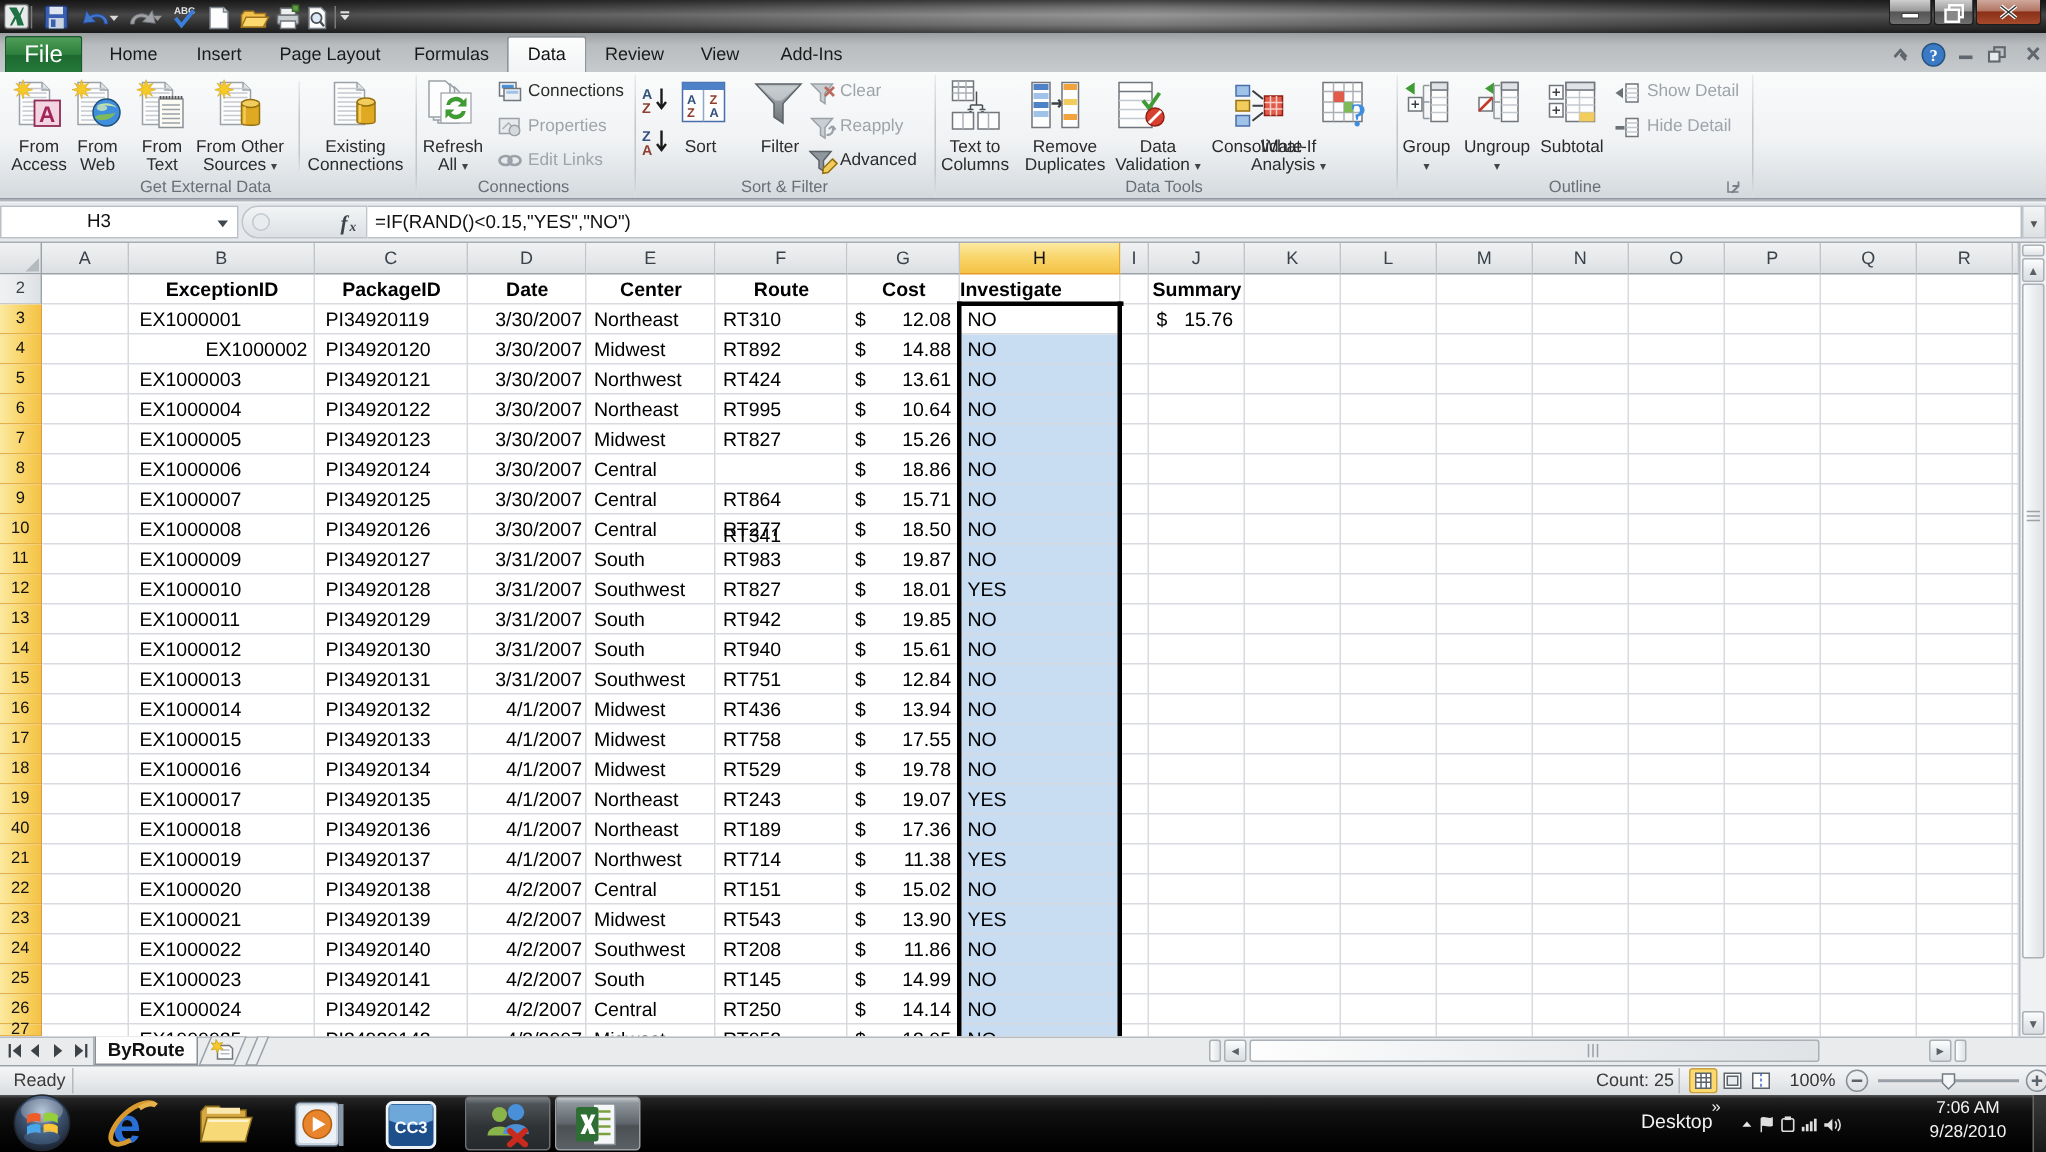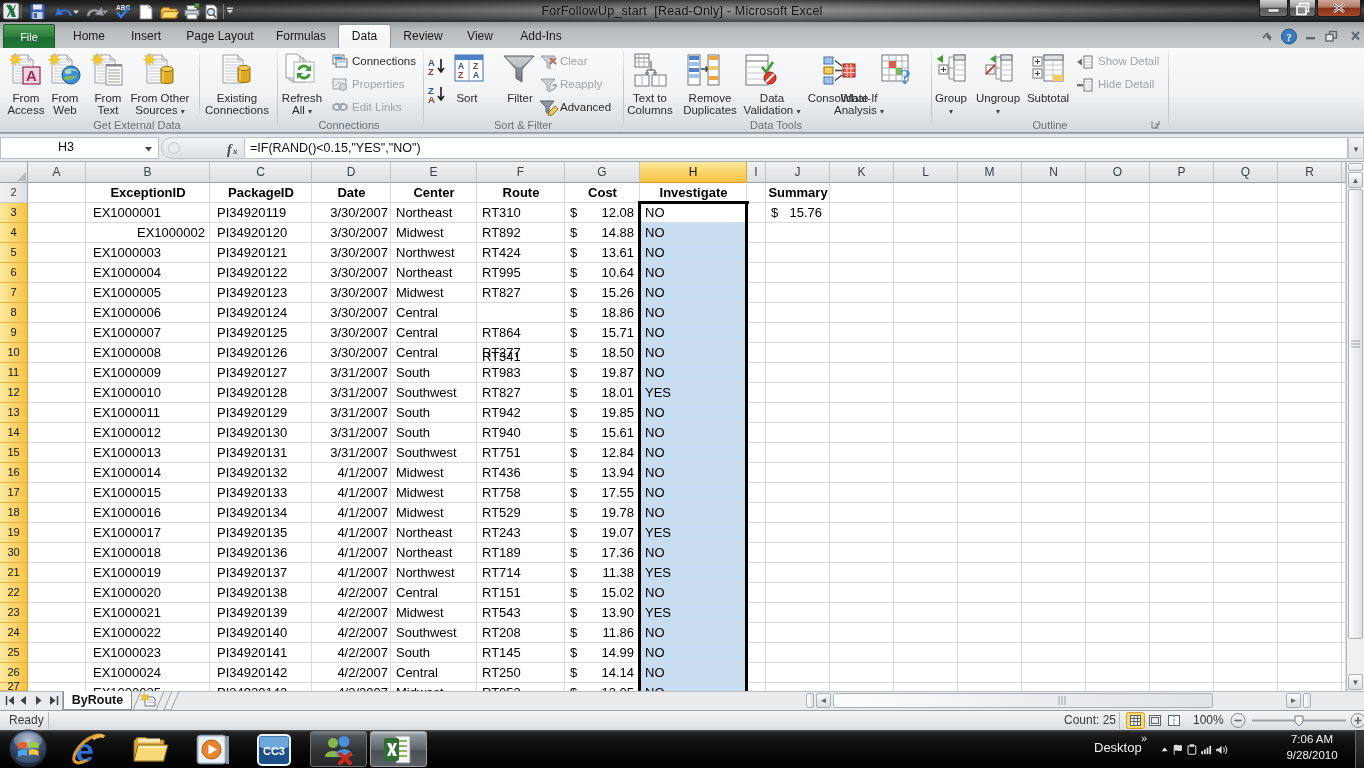--- a/index.html
+++ b/index.html
@@ -13,21 +13,21 @@
 #title-text{left:0;top:4px;width:1364px;text-align:center;font-size:12.5px;color:#141414;letter-spacing:.2px;}
 
 .winbtn{top:0;height:17px;border:1px solid #1d1d1d;border-top:none;
  background:linear-gradient(180deg,#cfcfcf 0%,#9a9a9a 45%,#555 50%,#6f6f6f 100%);
  border-radius:0 0 3px 3px;color:#fff;text-align:center;}
 #btn-close{background:linear-gradient(180deg,#cfa89c 0%,#b27663 45%,#8a3018 50%,#a64a2c 100%);}
 
 #tabrow{left:0;top:22px;width:1364px;height:26px;
  background:linear-gradient(180deg,#9b9ea1 0%,#b9bcbf 30%,#c7cacd 100%);}
 #filetab{left:3px;top:24px;width:52px;height:24px;background:linear-gradient(180deg,#4f9e57 0%,#2c7e3c 50%,#1d6930 51%,#25793a 100%);
- border-radius:2px 2px 0 0;color:#fff;font-size:11px;text-align:center;line-height:24px;border:1px solid #17592a;border-bottom:none;}
+ border-radius:2px 2px 0 0;color:#fff;font-size:16px;text-align:center;line-height:24px;border:1px solid #17592a;border-bottom:none;}
 .rtab{top:25px;height:23px;font-size:12px;color:#1a1a1a;text-align:center;line-height:22px;}
 #tab-active{top:24px;height:24px;background:linear-gradient(180deg,#fdfdfd,#f1f3f4);border:1px solid #8e959b;border-bottom:none;border-radius:2.5px 2.5px 0 0;color:#111;}
 
 #ribbon{left:0;top:48px;width:1364px;height:85px;
  background:linear-gradient(180deg,#fafbfb 0%,#f0f2f4 55%,#e2e6e9 78%,#d4d9dd 100%);
  border-bottom:1px solid #8f979e;}
 #ribbon-inner-border{left:0;top:133px;width:1364px;height:2px;background:linear-gradient(180deg,#8f979e,#f8f9fa);}
 .grp-sep{top:50px;width:1px;height:81px;background:linear-gradient(180deg,#e9ebee,#c2c7cc 40%,#c2c7cc 80%,#dce0e3);}
 .grp-label{top:119px;height:14px;font-size:11px;color:#677077;text-align:center;line-height:13px;}
 .biglabel{font-size:11.5px;color:#2b2b2b;text-align:center;line-height:12px;}
@@ -66,21 +66,20 @@
  font-size:12.5px;font-weight:bold;color:#111;text-align:center;line-height:18px;}
 
 #statusbar{left:0;top:710px;width:1364px;height:20px;background:linear-gradient(180deg,#f4f5f6 0%,#e8eaec 50%,#d9dde0 100%);border-top:1px solid #9aa1a8;}
 
 #taskbar{left:0;top:730px;width:1364px;height:38px;background:linear-gradient(180deg,#565656 0%,#232323 6%,#101010 30%,#060606 70%,#000 100%);}
 .tbtext{color:#f2f2f2;font-size:12px;}
 </style></head><body>
 <div id="root">
 
 <div class="abs" id="titlebar"></div>
-<div class="abs" id="title-text">ForFollowUp_start&nbsp; [Read-Only] - Microsoft Excel</div>
 <svg class="abs" style="left:3px;top:2px" width="230" height="19" viewBox="0 0 230 19">
 
 <rect x="0" y="1" width="16" height="16" rx="2" fill="#e8eaeb" stroke="#6a6a6a"></rect>
 <path d="M3 3 L8 3 L10 7 L12 3 L13 3 L10.7 8.5 L13 15 L8.6 15 L7.6 10.5 L5 15 L3.6 15 L6.6 9 Z" fill="#1f7244"></path>
 <rect x="17.5" y="2" width="1" height="15" fill="#7a7a7a"></rect>
 
 <rect x="27" y="2" width="15" height="15" rx="1.5" fill="#3a5fb0" stroke="#22355e"></rect>
 <rect x="30" y="2.5" width="9" height="5" fill="#dfe6ef"></rect>
 <rect x="29.5" y="10" width="10" height="7" fill="#c8d3e2"></rect>
 <rect x="31" y="11" width="3" height="5" fill="#3a5fb0"></rect>
@@ -532,35 +531,35 @@
 <div class="abs rowhdr rowhdr-sel" style="top:181px;height:20px;line-height:19px;">10</div>
 <div class="abs rowhdr rowhdr-sel" style="top:201px;height:20px;line-height:19px;">11</div>
 <div class="abs rowhdr rowhdr-sel" style="top:221px;height:20px;line-height:19px;">12</div>
 <div class="abs rowhdr rowhdr-sel" style="top:241px;height:20px;line-height:19px;">13</div>
 <div class="abs rowhdr rowhdr-sel" style="top:261px;height:20px;line-height:19px;">14</div>
 <div class="abs rowhdr rowhdr-sel" style="top:281px;height:20px;line-height:19px;">15</div>
 <div class="abs rowhdr rowhdr-sel" style="top:301px;height:20px;line-height:19px;">16</div>
 <div class="abs rowhdr rowhdr-sel" style="top:321px;height:20px;line-height:19px;">17</div>
 <div class="abs rowhdr rowhdr-sel" style="top:341px;height:20px;line-height:19px;">18</div>
 <div class="abs rowhdr rowhdr-sel" style="top:361px;height:20px;line-height:19px;">19</div>
-<div class="abs rowhdr rowhdr-sel" style="top:381px;height:20px;line-height:19px;">30</div>
+<div class="abs rowhdr rowhdr-sel" style="top:381px;height:20px;line-height:19px;">40</div>
 <div class="abs rowhdr rowhdr-sel" style="top:401px;height:20px;line-height:19px;">21</div>
 <div class="abs rowhdr rowhdr-sel" style="top:421px;height:20px;line-height:19px;">22</div>
 <div class="abs rowhdr rowhdr-sel" style="top:441px;height:20px;line-height:19px;">23</div>
 <div class="abs rowhdr rowhdr-sel" style="top:461px;height:20px;line-height:19px;">24</div>
 <div class="abs rowhdr rowhdr-sel" style="top:481px;height:20px;line-height:19px;">25</div>
 <div class="abs rowhdr rowhdr-sel" style="top:501px;height:20px;line-height:19px;">26</div>
 <div class="abs rowhdr rowhdr-sel" style="top:521px;height:8px;line-height:7px;">27</div>
 <div class="abs cell bold" style="left:86px;top:21px;width:124px;height:20px;line-height:19px;text-align:center;">ExceptionID</div>
 <div class="abs cell bold" style="left:210px;top:21px;width:102px;height:20px;line-height:19px;text-align:center;">PackageID</div>
 <div class="abs cell bold" style="left:312px;top:21px;width:79px;height:20px;line-height:19px;text-align:center;">Date</div>
 <div class="abs cell bold" style="left:391px;top:21px;width:86px;height:20px;line-height:19px;text-align:center;">Center</div>
 <div class="abs cell bold" style="left:477px;top:21px;width:88px;height:20px;line-height:19px;text-align:center;">Route</div>
 <div class="abs cell bold" style="left:565px;top:21px;width:75px;height:20px;line-height:19px;text-align:center;">Cost</div>
-<div class="abs cell bold" style="left:640px;top:21px;width:107px;height:20px;line-height:19px;text-align:center;">Investigate</div>
+<div class="abs cell bold" style="left:640px;top:21px;width:107px;height:20px;line-height:19px;">Investigate</div>
 <div class="abs cell bold" style="left:766px;top:21px;width:64px;height:20px;line-height:19px;text-align:center;">Summary</div>
 <div class="abs cell" style="left:93px;top:41px;line-height:19px;height:20px;">EX1000001</div>
 <div class="abs cell" style="left:217px;top:41px;line-height:19px;height:20px;">PI34920119</div>
 <div class="abs cell" style="left:312px;top:41px;width:76px;line-height:19px;height:20px;text-align:right;">3/30/2007</div>
 <div class="abs cell" style="left:396px;top:41px;line-height:19px;height:20px;">Northeast</div>
 <div class="abs cell" style="left:482px;top:41px;line-height:19px;height:20px;">RT310</div>
 <div class="abs cell" style="left:570px;top:41px;width:64px;line-height:19px;height:20px;">$<span style="float:right">12.08</span></div>
 <div class="abs cell" style="left:645px;top:41px;line-height:19px;height:20px;">NO</div>
 <div class="abs cell" style="left:93px;top:61px;line-height:19px;height:20px;margin-left:44px;">EX1000002</div>
 <div class="abs cell" style="left:217px;top:61px;line-height:19px;height:20px;">PI34920120</div>

